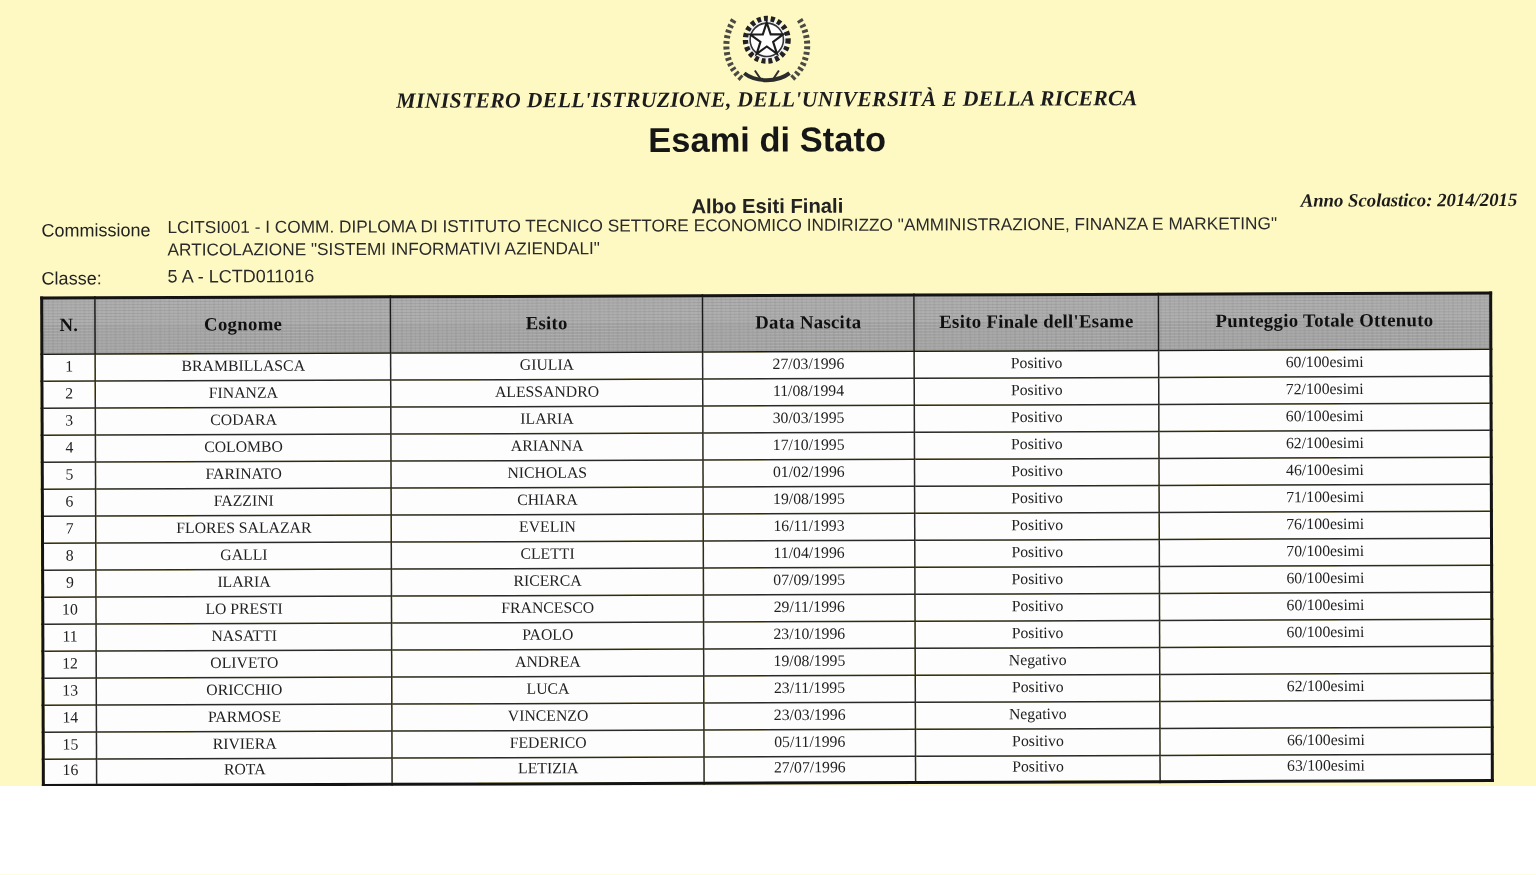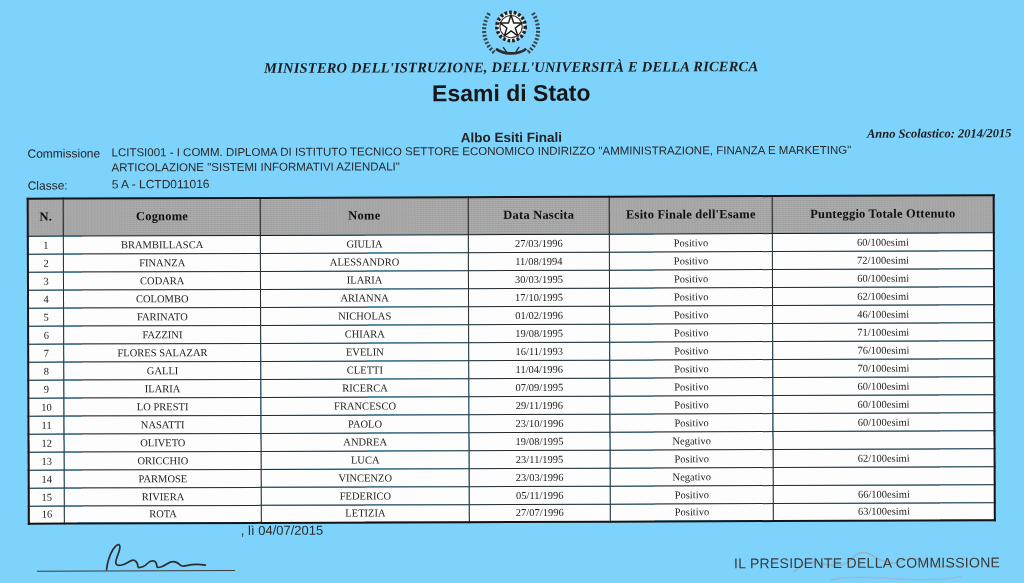--- a/index.html
+++ b/index.html
@@ -1,19 +1,19 @@
 <!DOCTYPE html>
 <html><head>
 <meta charset="utf-8">
 <style>
   * { margin:0; padding:0; box-sizing:border-box; }
   html,body { background:#ffffff; }
   .page {
-    position:relative; width:1024px; height:583px;
-    background:#7dd3fc; overflow:hidden;
+    position:relative; width:1024px; height:524px;
+    background:#fef9c3; overflow:hidden;
     font-family:"Liberation Serif", serif; color:#1c1c1c;
   }
   .tilt { position:absolute; inset:0; transform:rotate(-0.2deg); transform-origin:50% 50%; }
 
   .emblem { position:absolute; top:2px; left:50%; transform:translateX(-50%); }
 
   .ministry {
     position:absolute; top:59px; left:0; width:100%; text-align:center;
     font-family:"Liberation Serif", serif; font-weight:bold; font-style:italic;
     font-size:14.5px; letter-spacing:0.2px;
@@ -123,21 +123,21 @@
           <col style="width:20.4%">
           <col style="width:21.5%">
         <col style="width:14.6%">
           <col style="width:16.9%">
           <col style="width:22.9%">
       </colgroup>
       <thead>
         <tr>
           <th>N.</th>
           <th>Cognome</th>
-          <th>Nome</th>
+          <th>Esito</th>
           <th>Data Nascita</th>
           <th>Esito Finale dell'Esame</th>
           <th>Punteggio Totale Ottenuto</th>
         </tr>
       </thead>
       <tbody>
           <tr>
             <td>1</td>
             <td>BRAMBILLASCA</td>
             <td>GIULIA</td>

